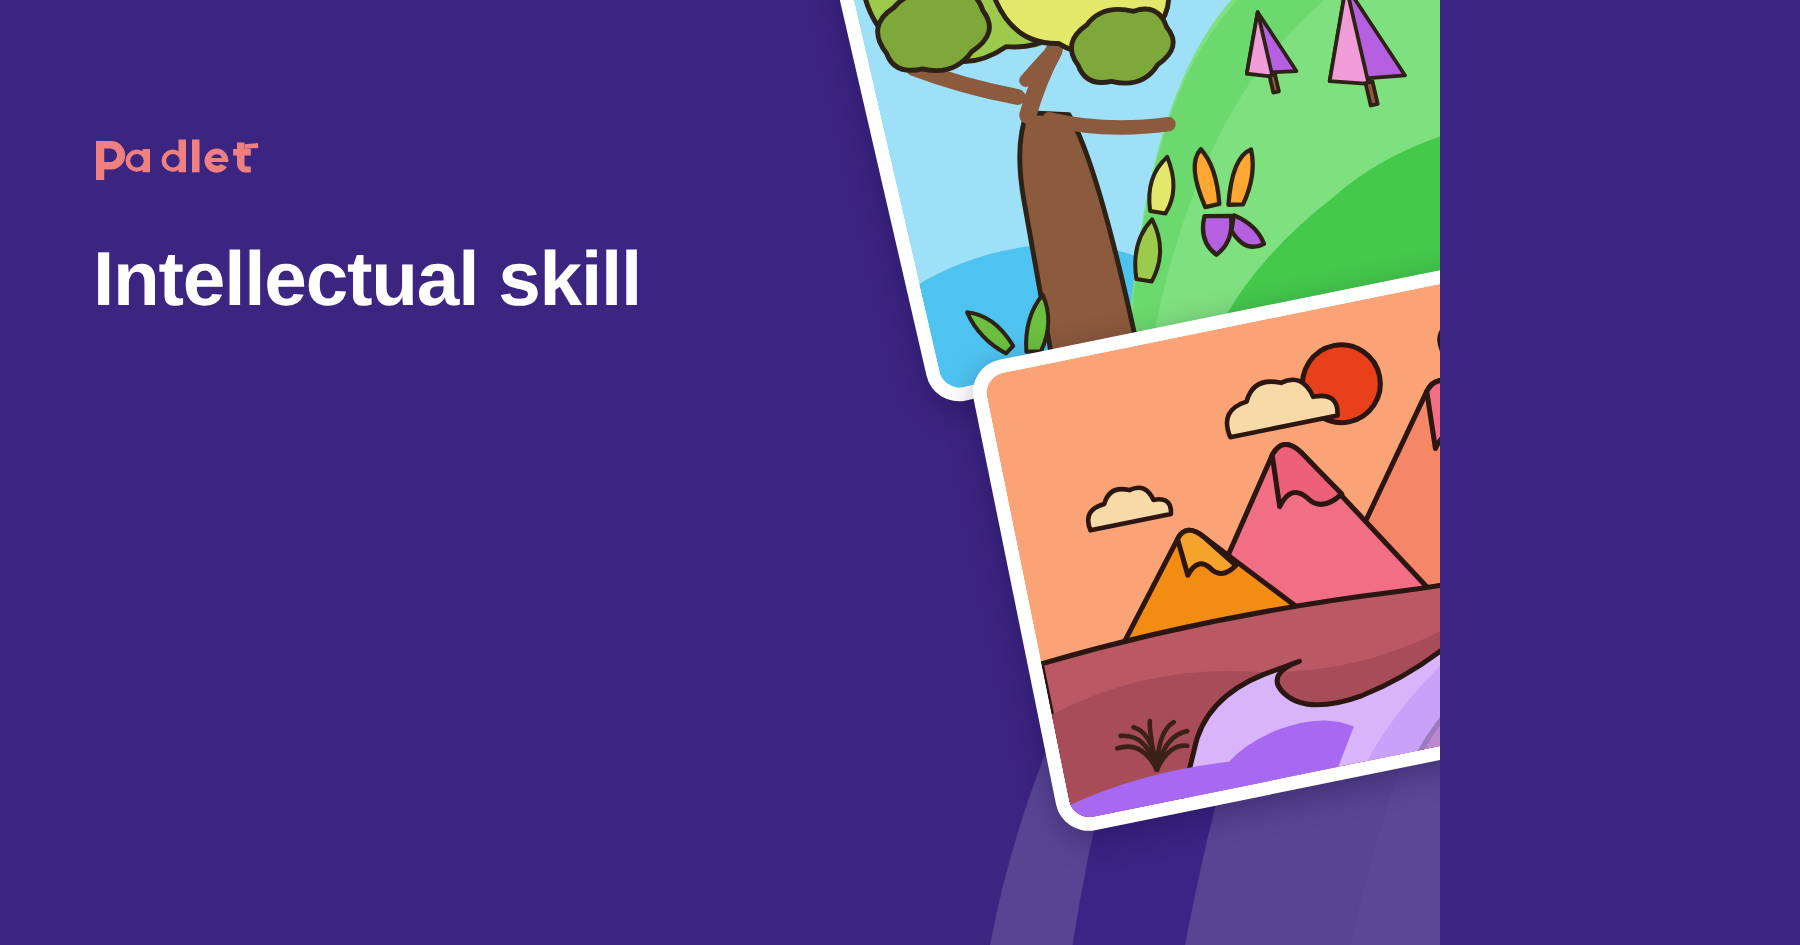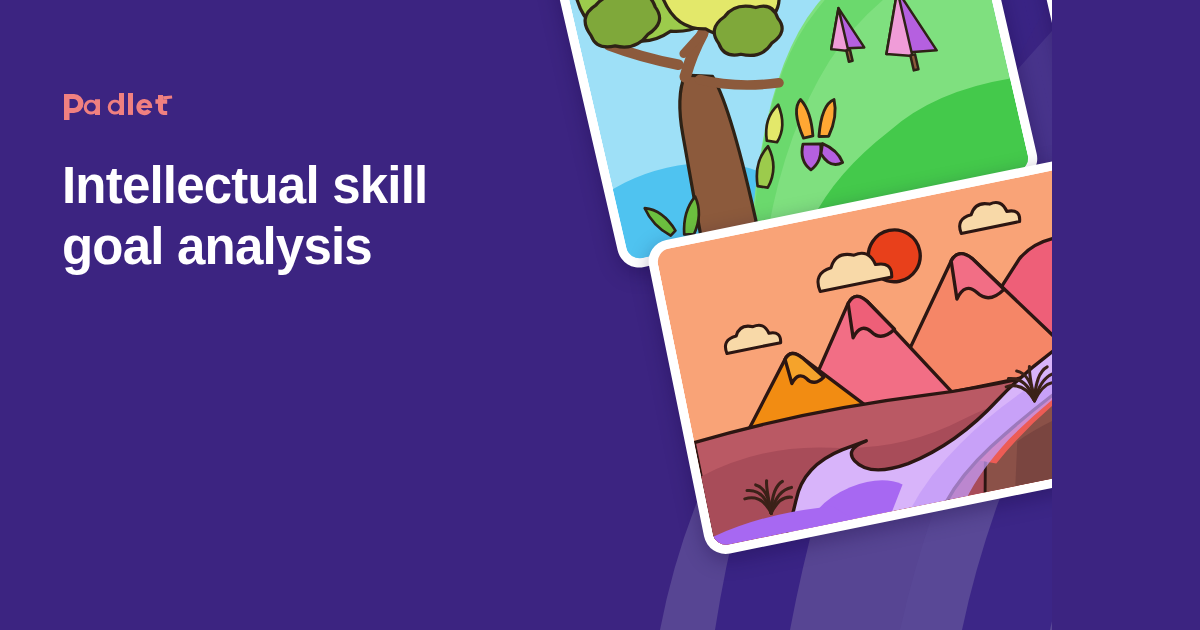--- a/index.html
+++ b/index.html
@@ -5,21 +5,21 @@
   * { margin:0; padding:0; box-sizing:border-box; }
   html,body { width:1200px; height:630px; overflow:hidden; }
   body {
     font-family:"Liberation Sans", sans-serif;
     background:#3C2481;
     position:relative;
   }
 
   #stage {
     position:absolute; inset:0;
-    width:1052px; height:630px;
+    width:960px; height:630px;
     overflow:hidden;
     background:#7f1d1d;
   }
 
   
   .bg-layer { position:absolute; inset:0; width:1200px; height:630px; }
 
   
   .left-col {
     position:absolute;
@@ -100,21 +100,20 @@
 
         <path d="M82.5 7 a8.1 8.1 0 1 0 6.8 12.4 l-4.1 -2.1 a3.8 3.8 0 0 1 -6.3 -1.3 h11.3 a8 8 0 0 0 -7.7 -9 z M79 13.3 a3.7 3.7 0 0 1 7 0 z" fill="#F08080"></path>
 
         <path d="M96 3 h5 v4.3 h4.2 v4.4 h-4.2 v5.6 a1.6 1.6 0 0 0 1.7 1.7 h2.5 v4 h-3.6 a5.7 5.7 0 0 1 -5.6 -5.7 v-5.6 h-2.6 v-4.4 h2.6 z" fill="#F08080"></path>
         <rect x="101" y="4.2" width="9" height="3.2" fill="#F08080" transform="rotate(-5 101 4.2)"></rect>
       </svg>
     </div>
 
     <h1 class="headline">
       <span>Intellectual skill</span><br>
-      <span>goal analysis</span>
     </h1>
   </div>
 
   <div class="card" id="card-tree">
     <div class="card-inner">
       <svg viewBox="0 0 430 348" preserveAspectRatio="xMidYMid slice">
         <rect width="430" height="348" fill="#9EE0F7"></rect>
         <ellipse cx="60" cy="330" rx="120" ry="70" fill="#4FC3F0"></ellipse>
 
         <path d="M 130 348 L 430 348 L 430 60 Q 330 70 250 130 Q 180 185 130 348 Z" fill="#7FE07F"></path>

